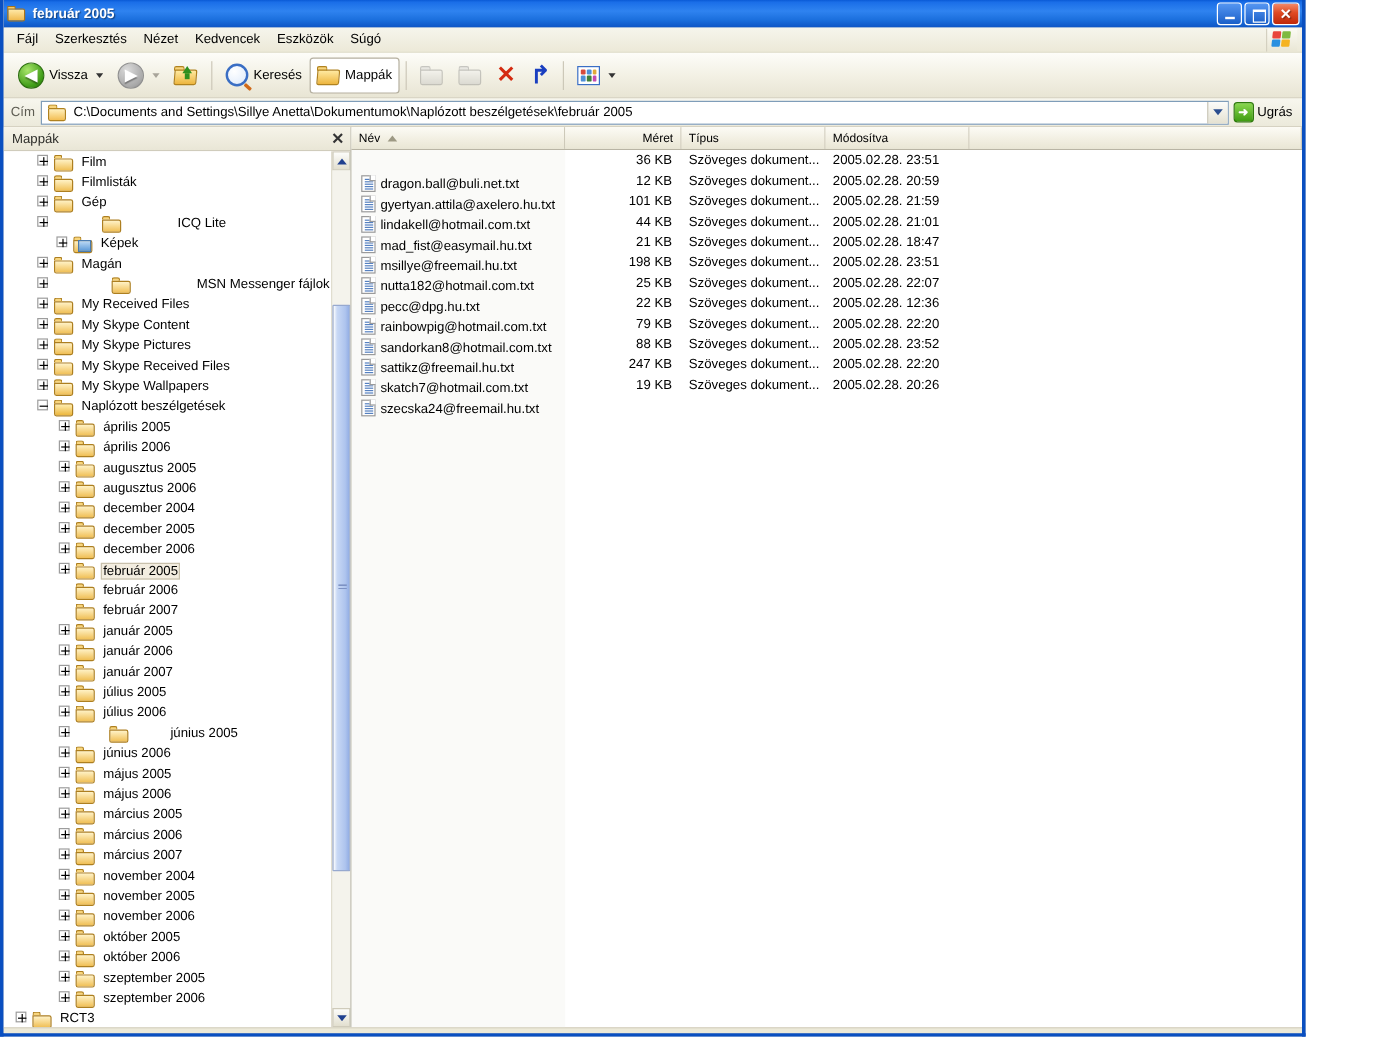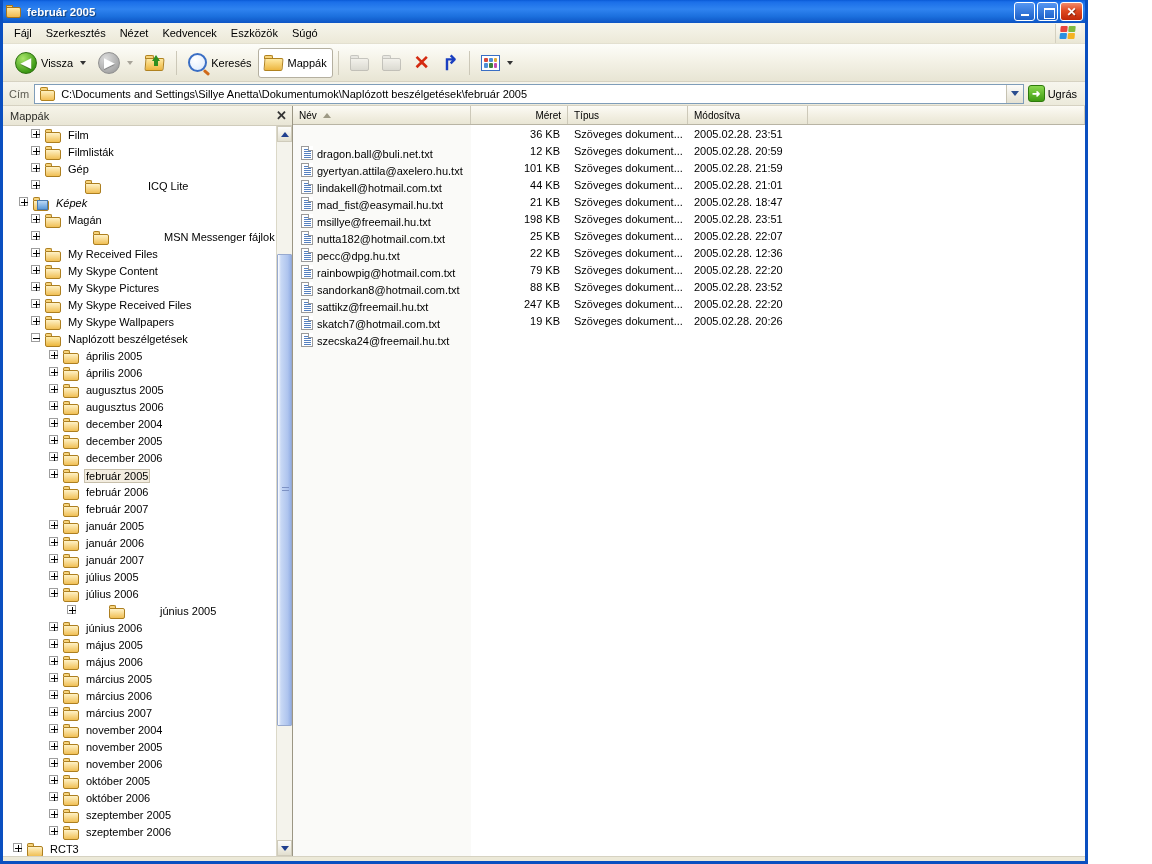--- a/index.html
+++ b/index.html
@@ -495,21 +495,21 @@
               <span class="tlabel">Gép</span>
             </div>
             <div class="tnode" style="padding-left: 28px; gap: 40px;">
               <div class="plus expand"></div>
               <div class="tfolder">
                 <div class="ft"></div>
                 <div class="fb"></div>
               </div>
               <span class="tlabel">ICQ Lite</span>
             </div>
-            <div class="tnode" style="padding-left: 16px; font-style: italic;">
+            <div class="tnode" style="padding-left: 44px;">
               <div class="plus expand"></div>
               <div class="tfolder pics">
                 <div class="ft"></div>
                 <div class="fb"></div>
               </div>
               <span class="tlabel">Képek</span>
             </div>
             <div class="tnode" style="padding-left: 28px;">
               <div class="plus expand"></div>
               <div class="tfolder">
@@ -687,21 +687,21 @@
               <span class="tlabel">július 2005</span>
             </div>
             <div class="tnode" style="padding-left: 46px;">
               <div class="plus expand"></div>
               <div class="tfolder">
                 <div class="ft"></div>
                 <div class="fb"></div>
               </div>
               <span class="tlabel">július 2006</span>
             </div>
-            <div class="tnode" style="padding-left: 64px; gap: 28px;">
+            <div class="tnode" style="padding-left: 46px; gap: 28px;">
               <div class="plus expand"></div>
               <div class="tfolder">
                 <div class="ft"></div>
                 <div class="fb"></div>
               </div>
               <span class="tlabel">június 2005</span>
             </div>
             <div class="tnode" style="padding-left: 46px;">
               <div class="plus expand"></div>
               <div class="tfolder">

